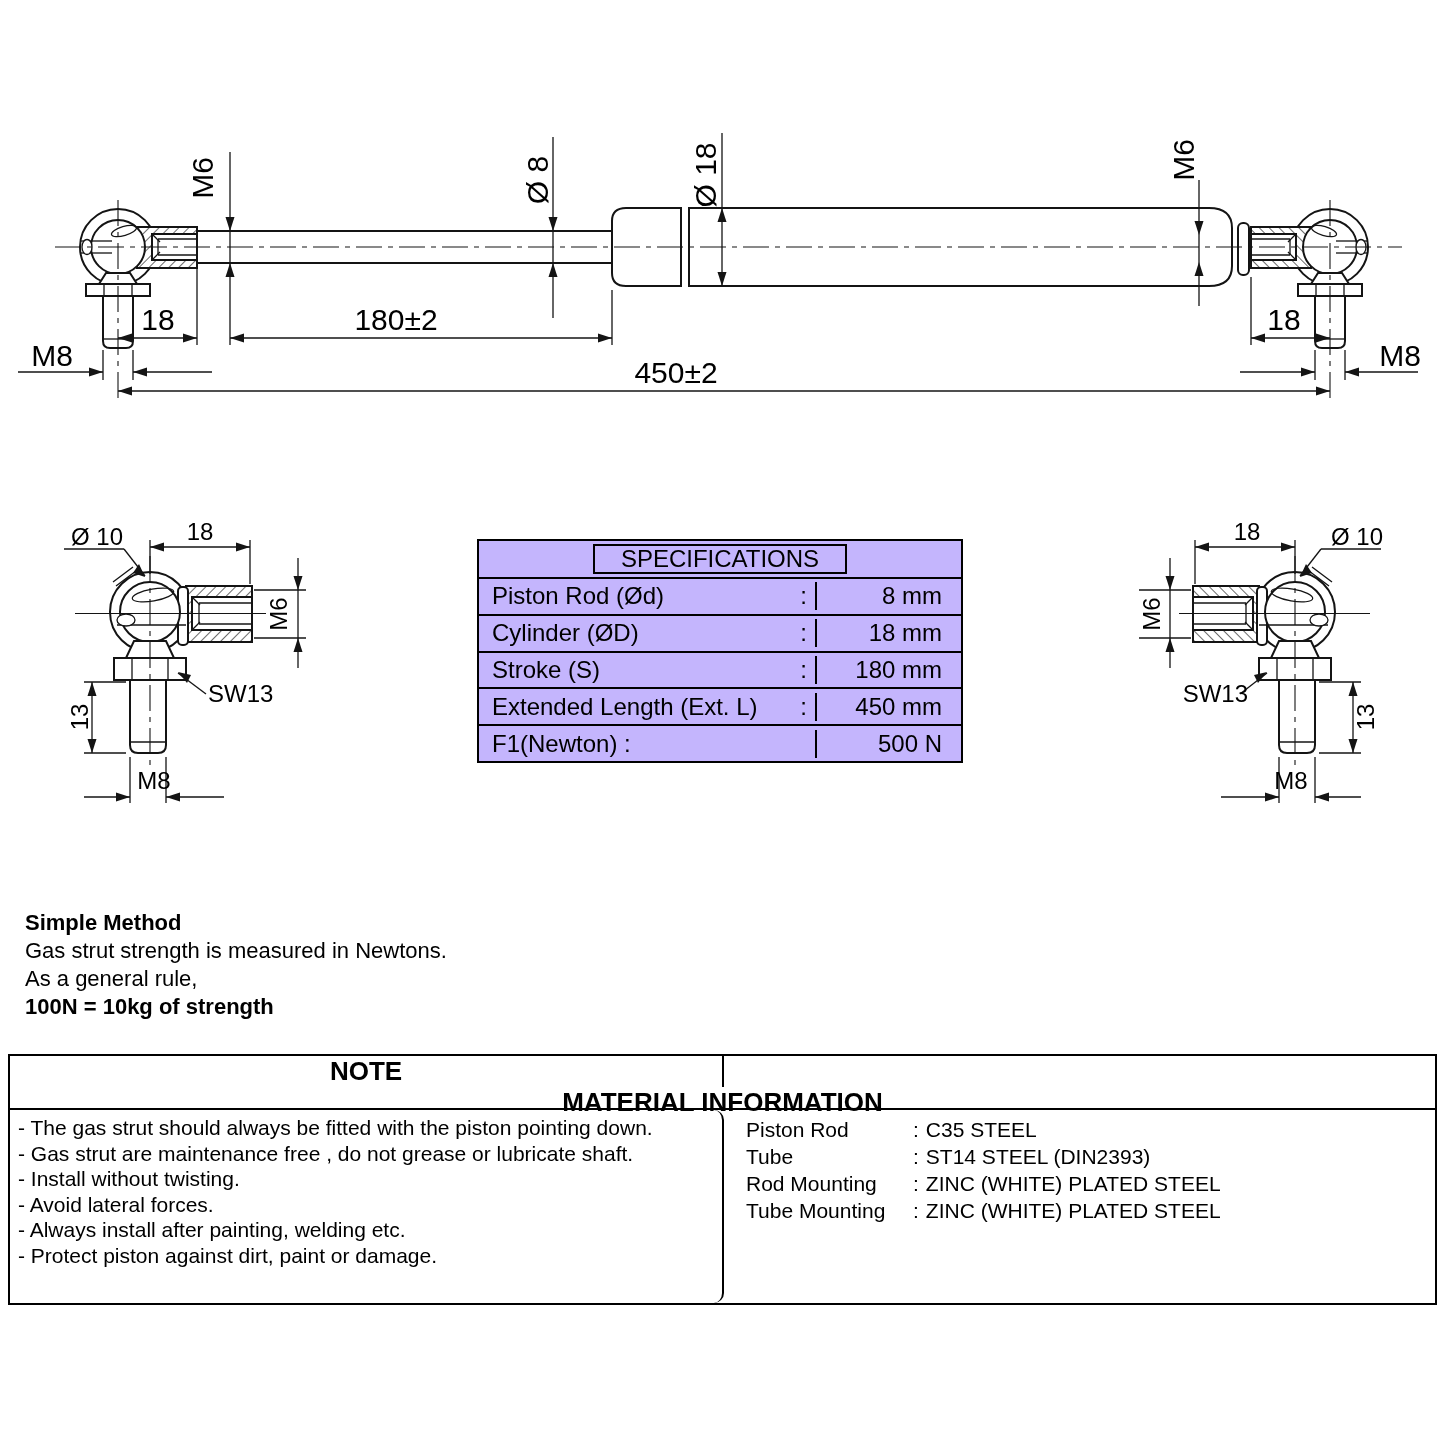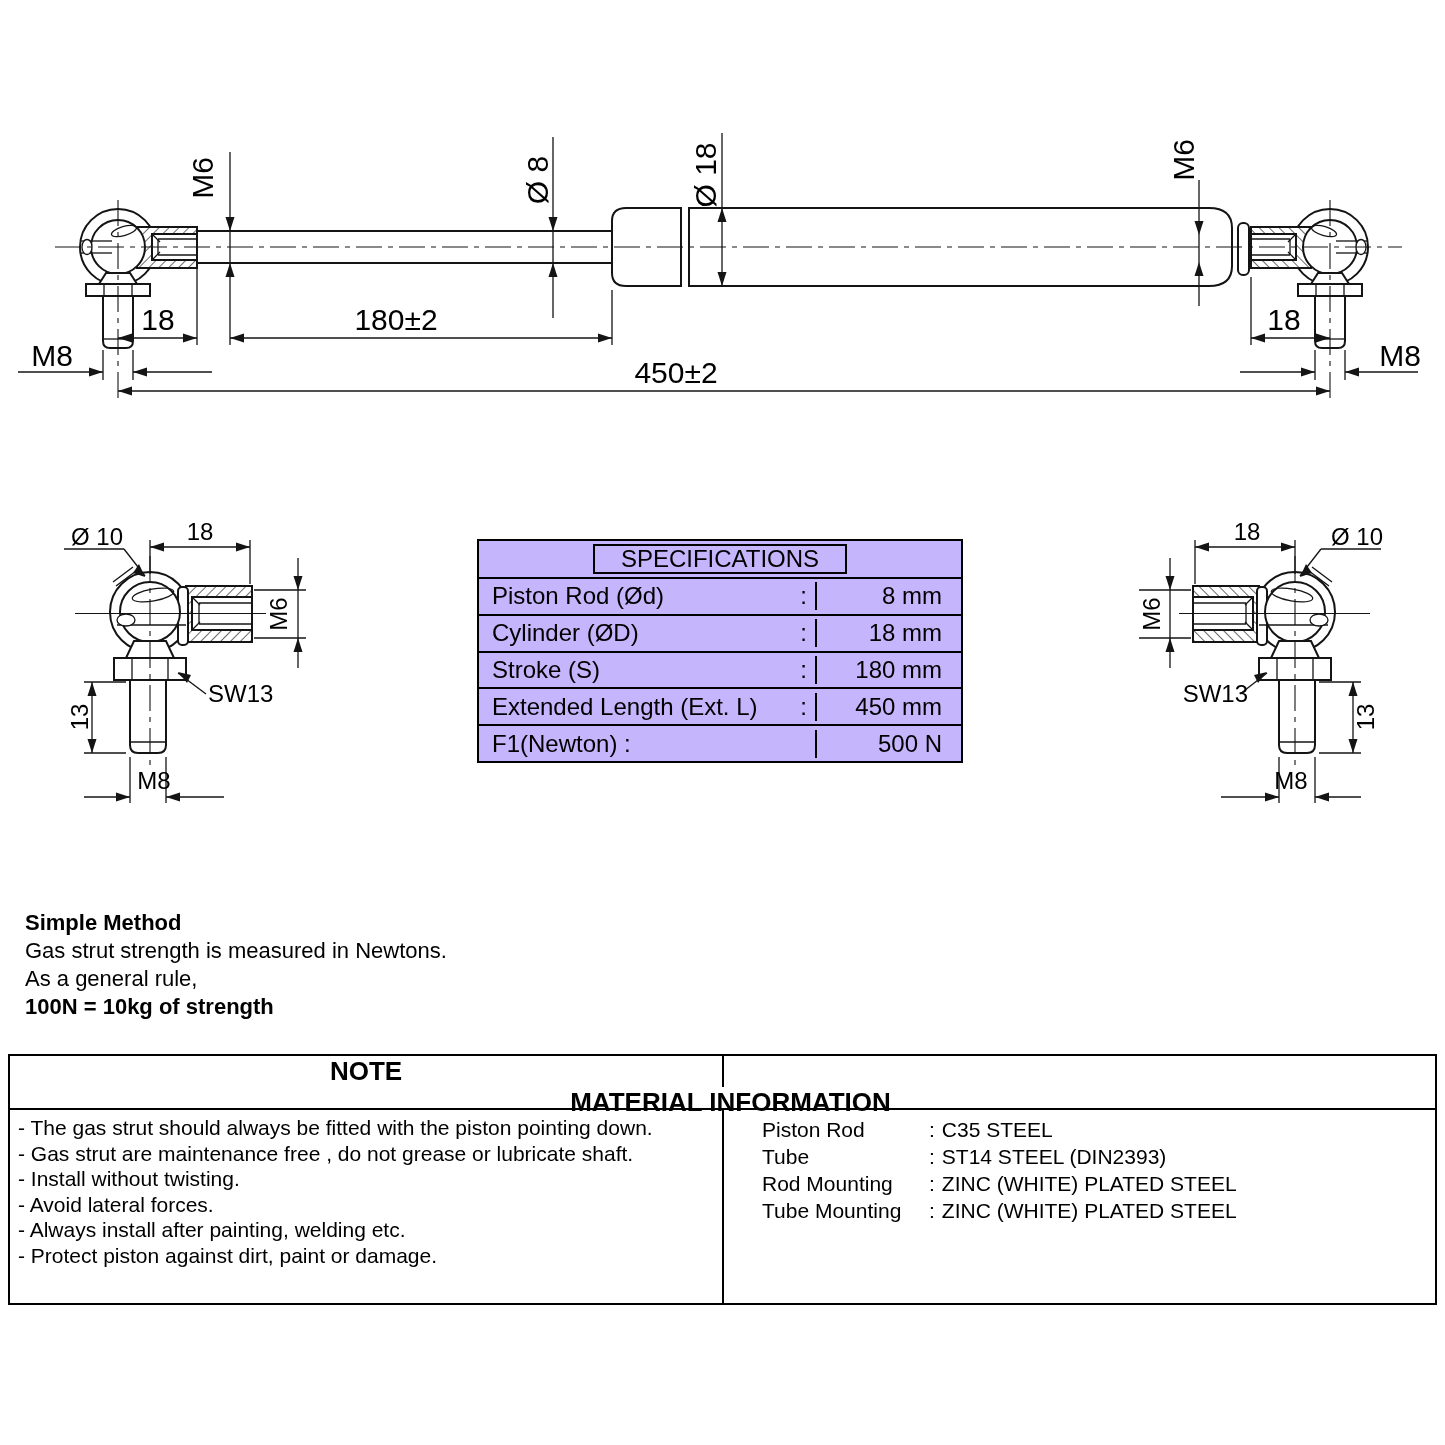--- a/index.html
+++ b/index.html
@@ -31,24 +31,24 @@
   .simple{position:absolute;left:25px;top:909px;font-size:22px;line-height:28px;white-space:nowrap;}
   .simple .b{font-weight:bold;}
 
   
   .btable{position:absolute;left:8px;top:1054px;width:1429px;height:251px;
           border:2px solid #000;box-sizing:border-box;display:flex;flex-direction:column;
           background:#fff;}
   .bt-head{height:54px;display:flex;border-bottom:2px solid #000;box-sizing:border-box;flex-direction:column;}
   .bt-body{flex:1;display:flex;}
   .bt-left{width:714px;border-right:2px solid #000;box-sizing:border-box;}
-  .bt-right{flex:1;margin-left:16px;}
+  .bt-right{flex:1;}
   .bt-ht{display:flex;align-items:center;justify-content:center;
          font-weight:bold;font-size:26px;}
-  .note-list{padding:5px 4px 0 8px;font-size:21px;line-height:25.6px;white-space:nowrap;}
+  .note-list{padding:5px 4px 0 8px;font-size:21px;line-height:25.6px;white-space:nowrap;border-radius:10px;}
   .mat-list{padding:6px 0 0 22px;font-size:21px;line-height:27px;}
   .mat-row{display:flex;white-space:nowrap;}
   .mat-label{width:167px;}
   .mat-colon{margin-right:7px;}
 </style>
 </head>
 <body>
 
 <div id="page">
 

